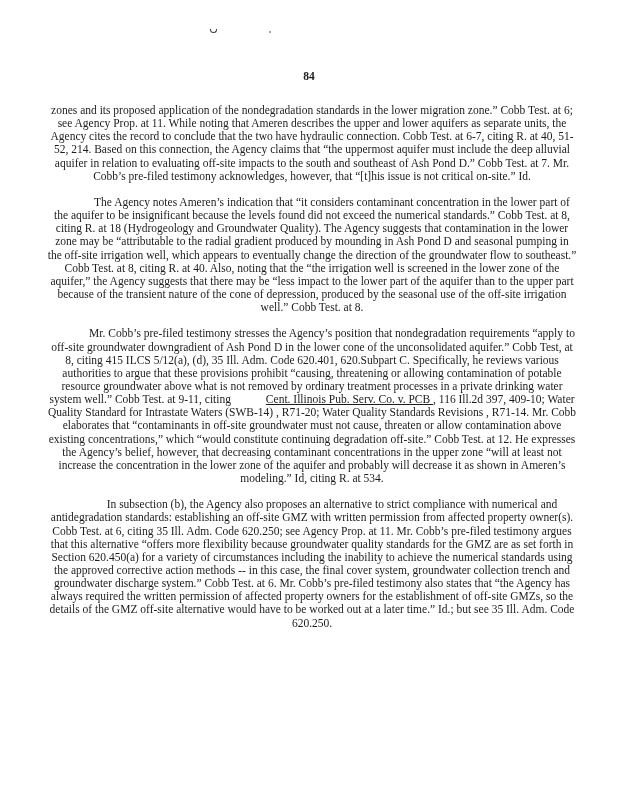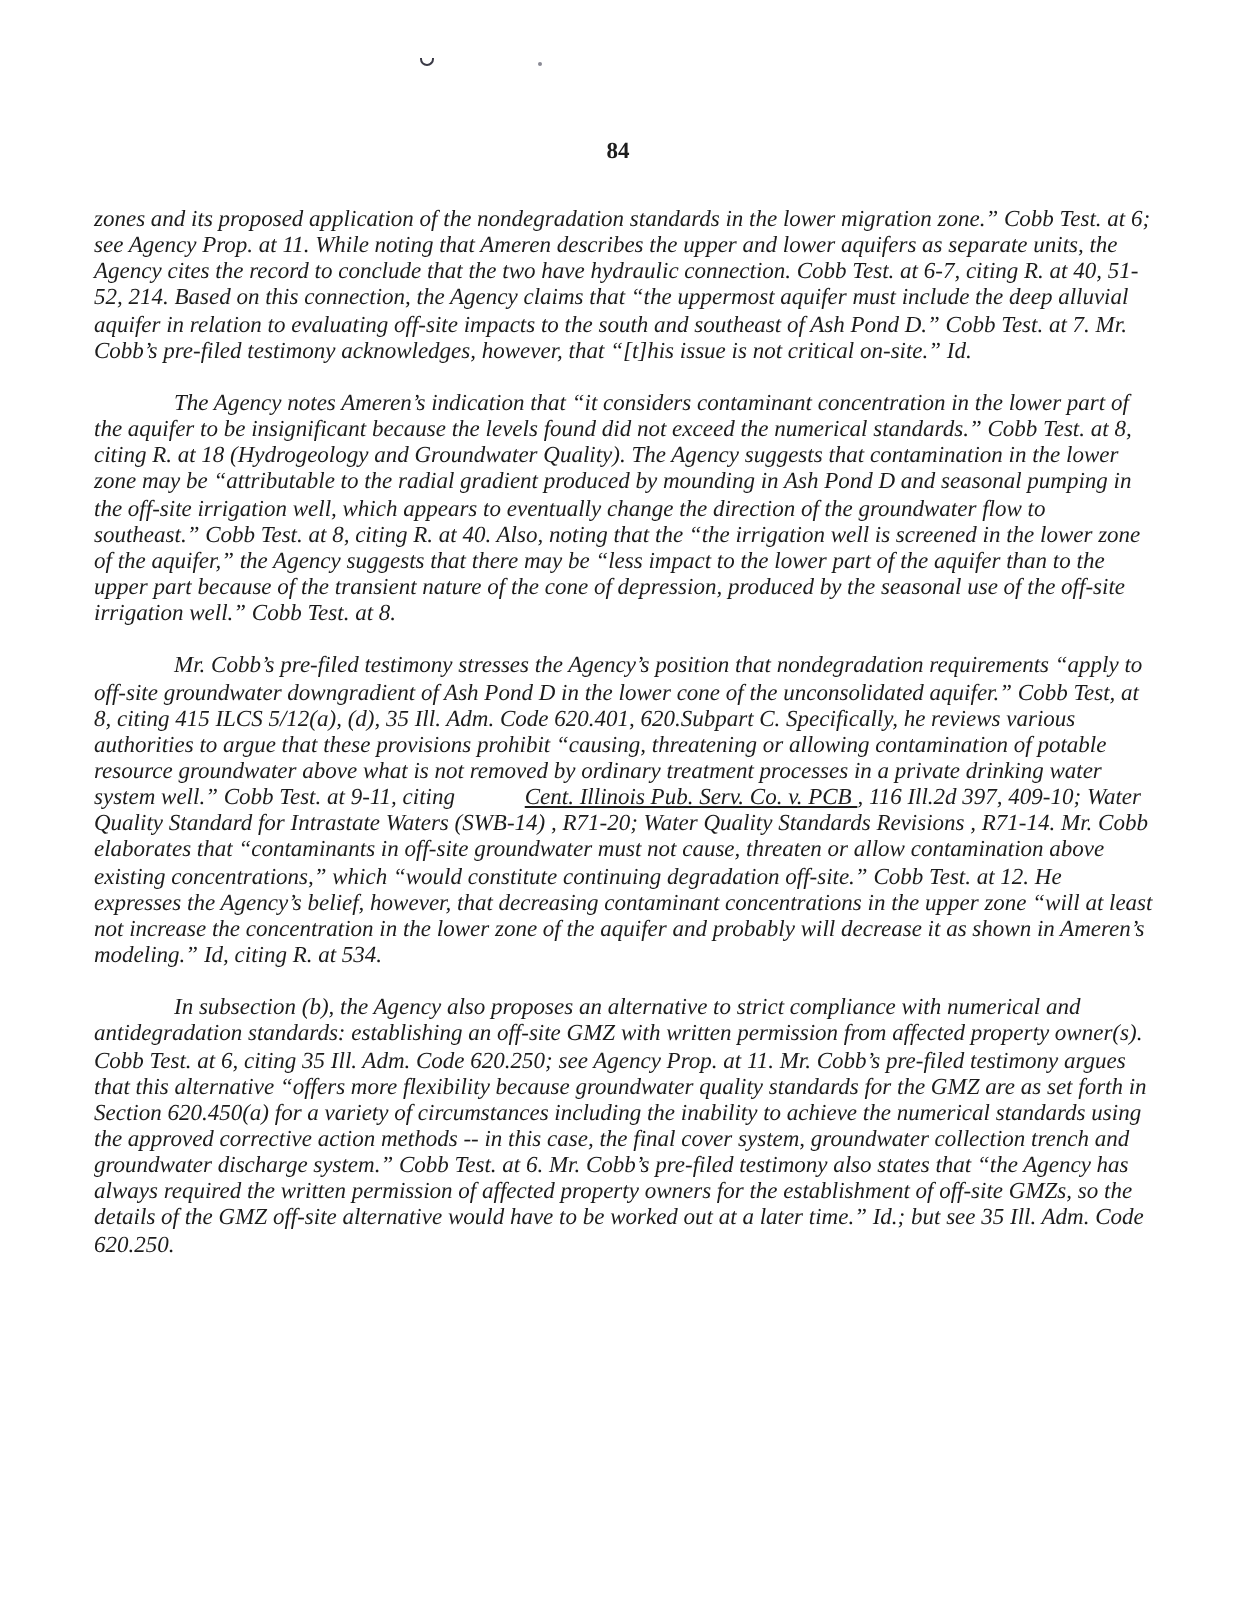--- a/index.html
+++ b/index.html
@@ -47,22 +47,21 @@
     line-height: 14px;
     font-weight: bold;
   }
   .doc-body {
     position: absolute;
     left: 47px;
     top: 104px;
     width: 530px;
     font-size: 11.5px;
     line-height: 13.15px;
-    text-align: left;
-    font-style: italic;
+    text-align: center;
   }
   .doc-body p {
     margin: 0 0 13px 0;
     padding: 0;
   }
   .doc-body p.indent {
     text-indent: 40px;
   }
   .run-underline {
     text-decoration: underline;

